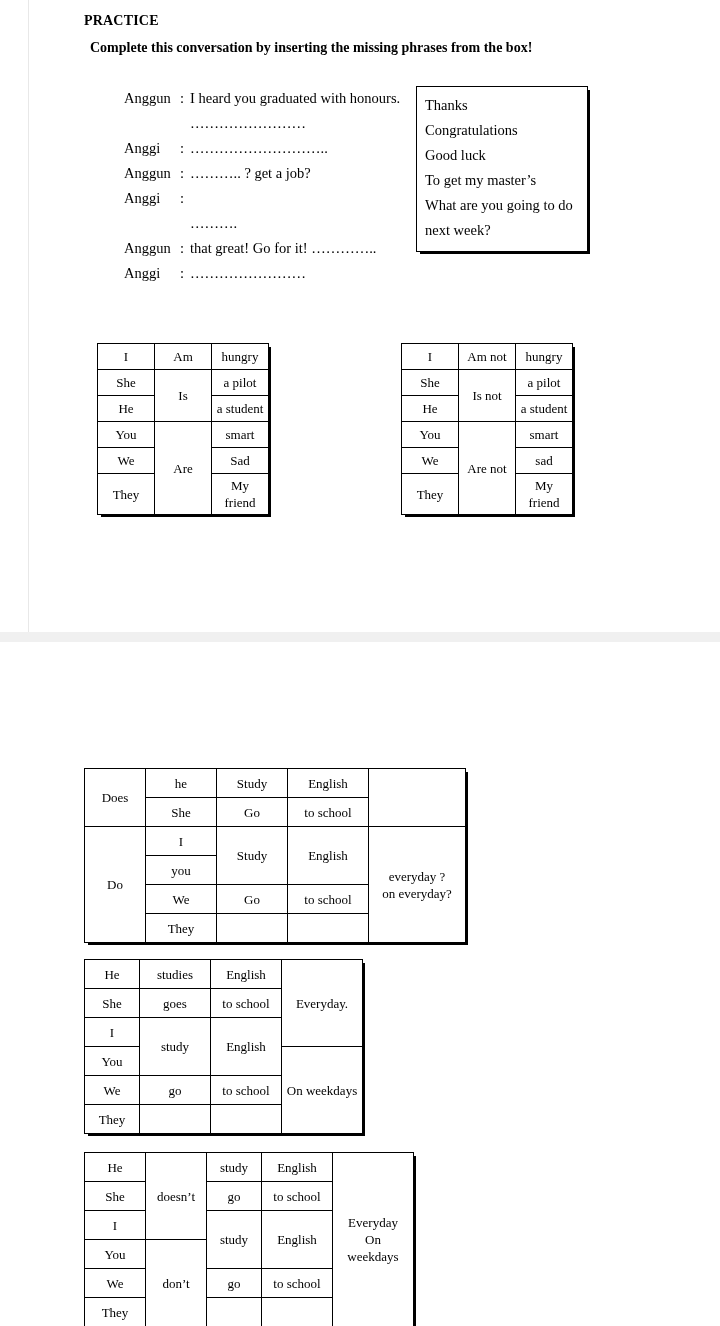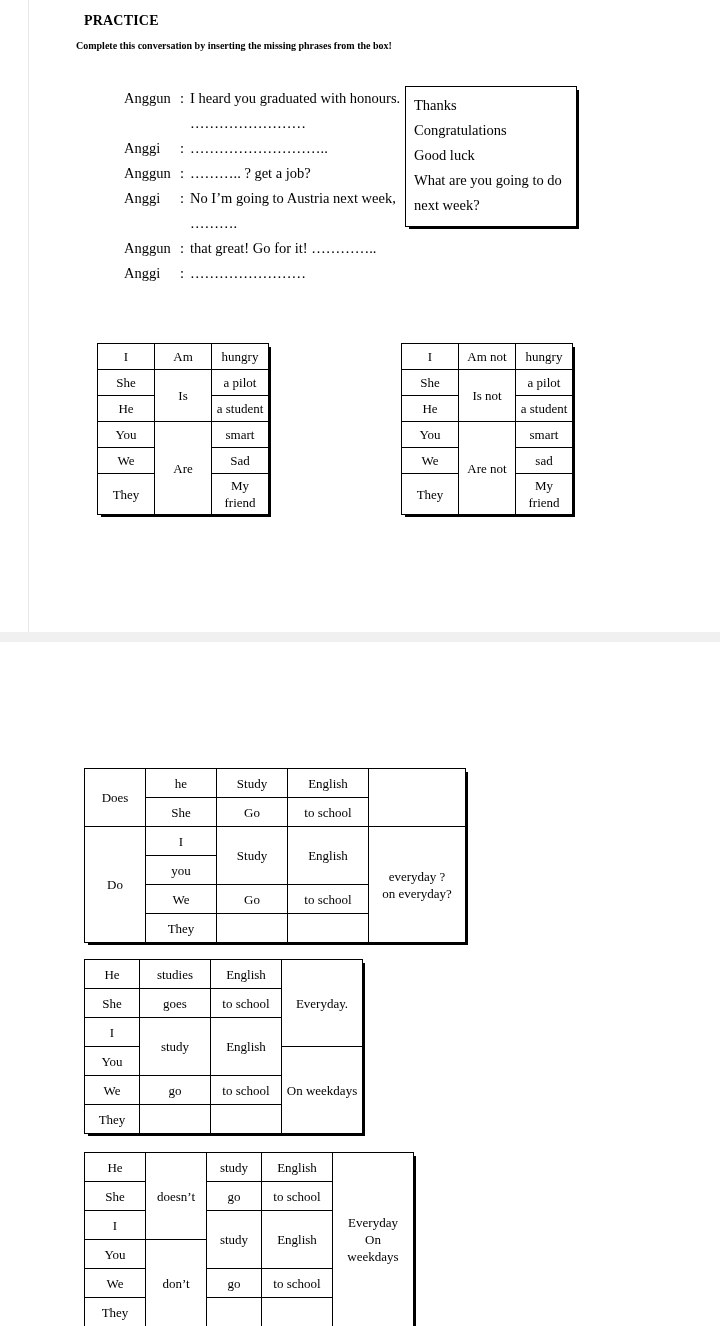--- a/index.html
+++ b/index.html
@@ -40,23 +40,23 @@
     position: absolute;
     left: 84px;
     top: 13px;
     margin: 0;
     font-size: 14px;
     font-weight: bold;
     letter-spacing: 0.2px;
   }
   .instruction {
     position: absolute;
-    left: 76px;
+    left: 90px;
     top: 40px;
-    font-size: 10px;
+    font-size: 14px;
     font-weight: bold;
   }
   
   .dialogue {
     position: absolute;
     left: 84px;
     top: 86px;
     width: 330px;
     font-size: 14.5px;
     line-height: 25px;
@@ -76,21 +76,21 @@
   }
   .dtext {
     flex: 1 1 auto;
   }
   .dcont {
     padding-left: 66px;
   }
   
   .phrasebox {
     position: absolute;
-    left: 405px;
+    left: 416px;
     top: 86px;
     width: 170px;
     border: 1.5px solid #000;
     box-shadow: 3px 3px 0 -1px #000;
     padding: 6px 0 8px 0;
     background: #fff;
   }
   .phrasebox .item {
     font-size: 14.5px;
     line-height: 25px;
@@ -172,39 +172,39 @@
       <span class="dtext">………………………..</span>
     </div>
     <div class="dline">
       <span class="dname">Anggun</span>
       <span class="dsep">:</span>
       <span class="dtext">……….. ? get a job?</span>
     </div>
     <div class="dline">
       <span class="dname">Anggi</span>
       <span class="dsep">:</span>
-      <span class="dtext">No I’m going to Austria next week,</span>
     </div>
     <div class="dcont">……….</div>
     <div class="dline">
       <span class="dname">Anggun</span>
       <span class="dsep">:</span>
       <span class="dtext">that great! Go for it! …………..</span>
     </div>
     <div class="dline">
       <span class="dname">Anggi</span>
       <span class="dsep">:</span>
       <span class="dtext">……………………</span>
     </div>
   </div>
 
   <div class="phrasebox">
     <div class="item">Thanks</div>
     <div class="item">Congratulations</div>
     <div class="item">Good luck</div>
+    <div class="item">To get my master’s</div>
     <div class="item">What are you going to do</div>
     <div class="item">next week?</div>
   </div>
 
   <table class="gt tbl-be-pos shadow">
     <tbody>
         <tr>
       <td>I</td>
       <td>Am</td>
       <td>hungry</td>

